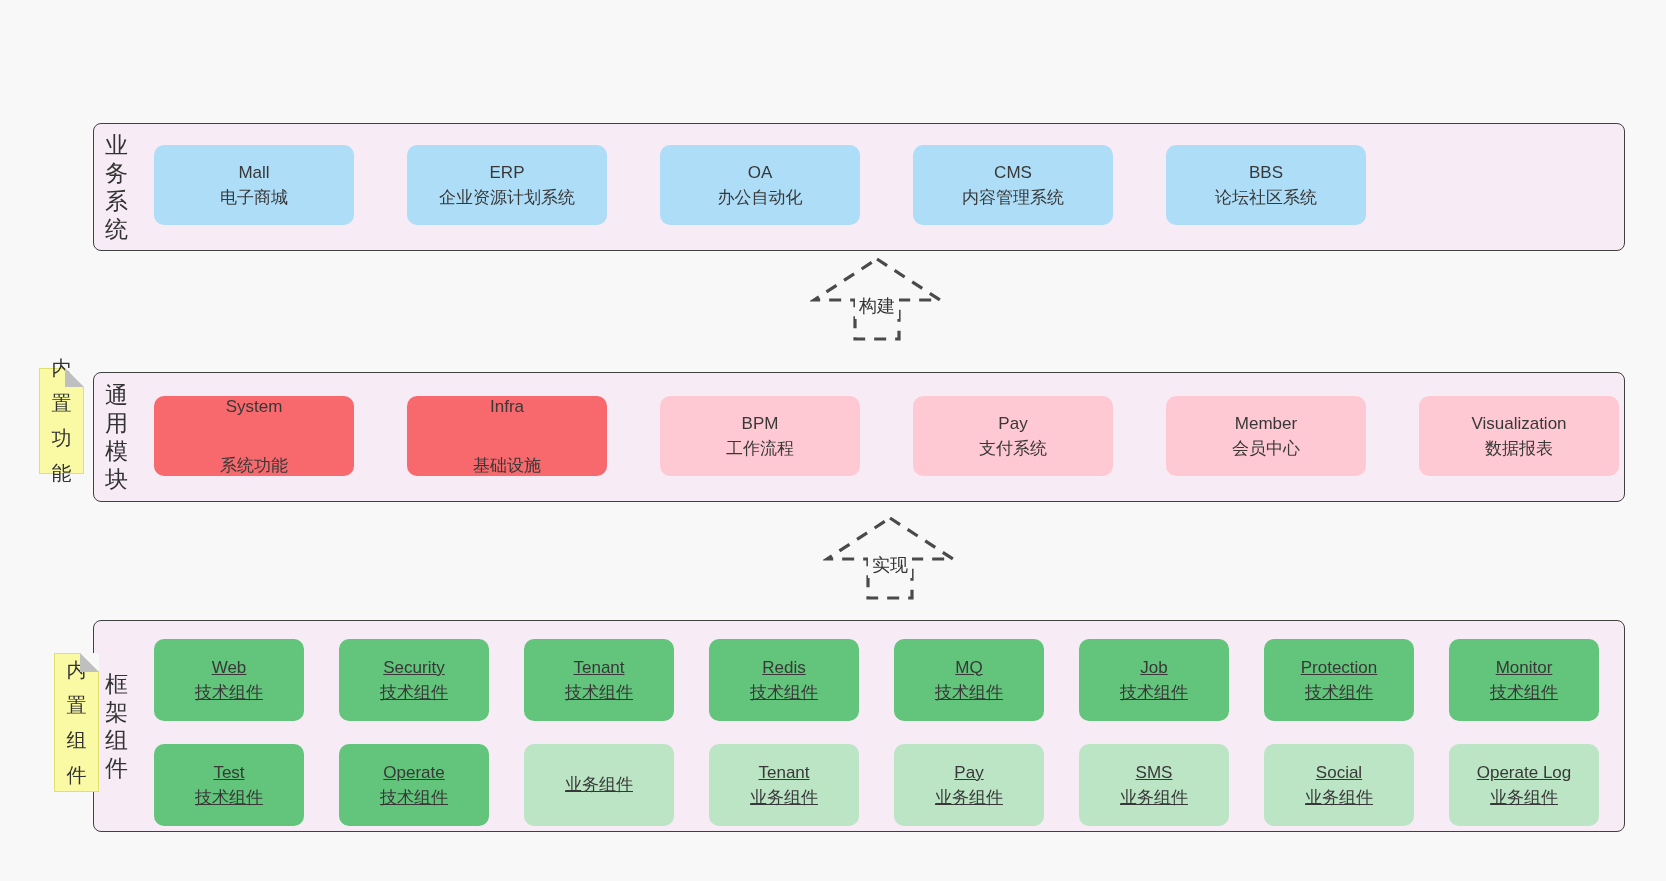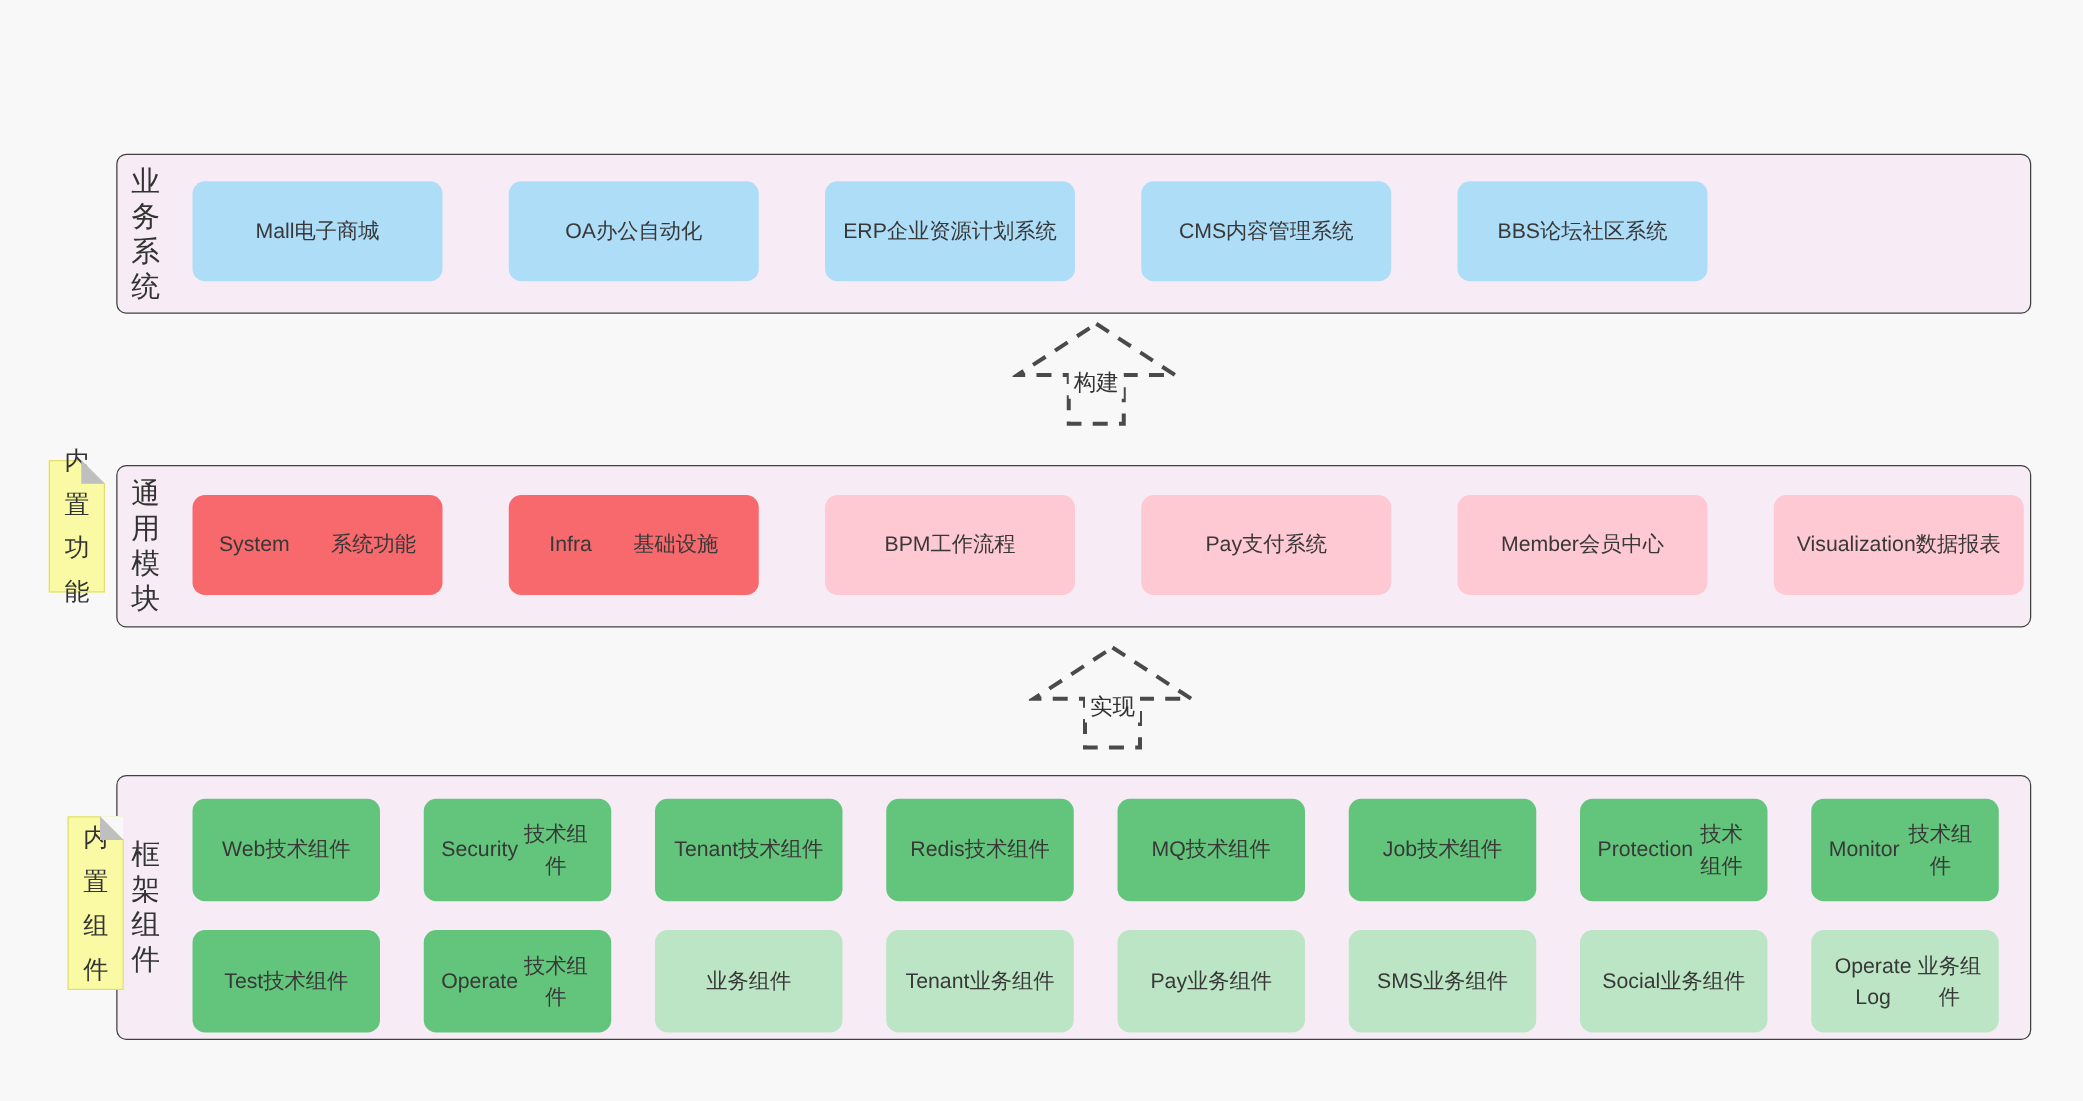--- a/index.html
+++ b/index.html
@@ -28,27 +28,27 @@
     position:absolute;left:11px;top:50%;transform:translateY(-50%);
     font-size:23px;line-height:1;color:#333;
   }
   .vtext{display:flex;flex-direction:column;align-items:center;justify-content:center;}
   .layer-label.vtext{gap:5px;}
 
   
   .row{position:absolute;left:60px;display:flex;}
   .row-wide{gap:53px;top:21px;}
   .layer-1 .row-wide{top:23px;}
-  .row-narrow{gap:35px;}
+  .row-narrow{gap:35px;text-decoration:underline;}
   .row-n0{top:18px;}
   .row-n1{top:123px;}
 
   .box{
     border-radius:10px;
-    display:flex;flex-direction:row;align-items:center;justify-content:center;
+    display:flex;flex-direction:column;align-items:center;justify-content:center;
     text-align:center;font-size:17px;line-height:1.5;color:#383838;
     box-sizing:border-box;padding:4px 14px;
   }
   .row-wide .box{width:200px;height:80px;}
   .row-narrow .box{width:150px;height:82px;}
   .box-blue{background:var(--blue,#aeddf8);}
   .box-red{background:var(--red,#f7696d);gap:33px;}
   .box-pink{background:var(--pink,#ffc9d3);}
   .box-green{background:var(--green,#62c57b);}
   .box-lightgreen{background:var(--lightgreen,#bbe5c4);}
@@ -98,26 +98,26 @@
         <span>务</span>
         <span>系</span>
         <span>统</span>
       </div>
     <div class="row row-wide">
         <div class="box box-blue">
           <div>Mall</div>
           <div>电子商城</div>
         </div>
         <div class="box box-blue">
+          <div>ERP</div>
+          <div>企业资源计划系统</div>
+        </div>
+        <div class="box box-blue">
           <div>OA</div>
           <div>办公自动化</div>
-        </div>
-        <div class="box box-blue">
-          <div>ERP</div>
-          <div>企业资源计划系统</div>
         </div>
         <div class="box box-blue">
           <div>CMS</div>
           <div>内容管理系统</div>
         </div>
         <div class="box box-blue">
           <div>BBS</div>
           <div>论坛社区系统</div>
         </div>
       </div>

